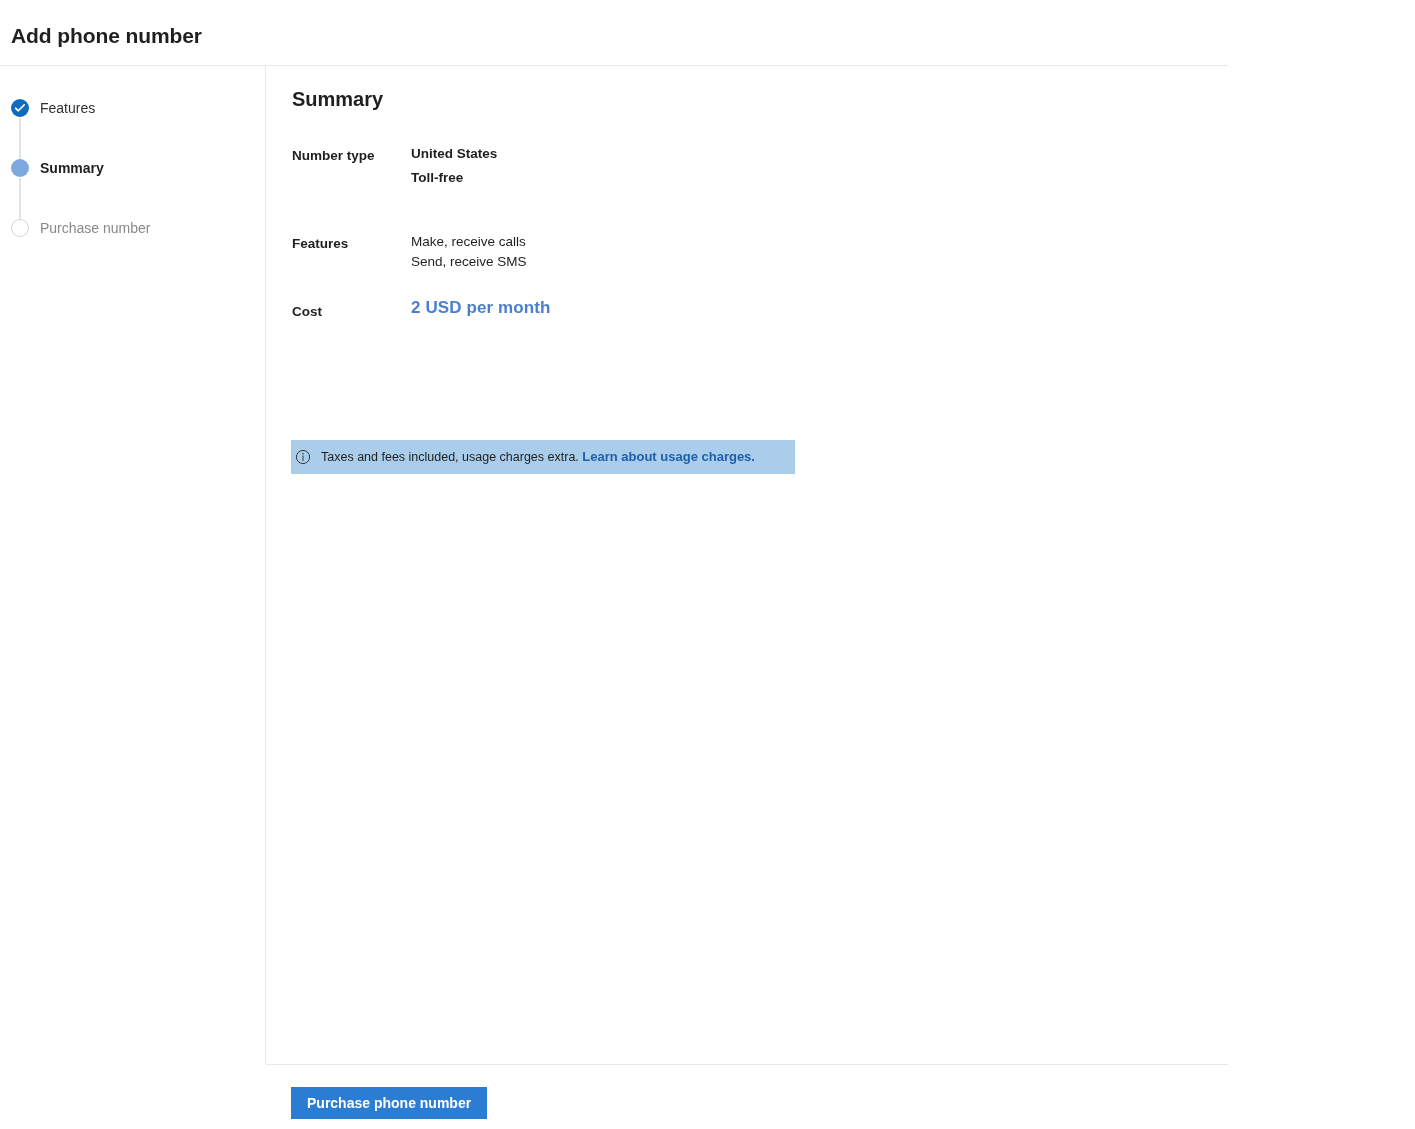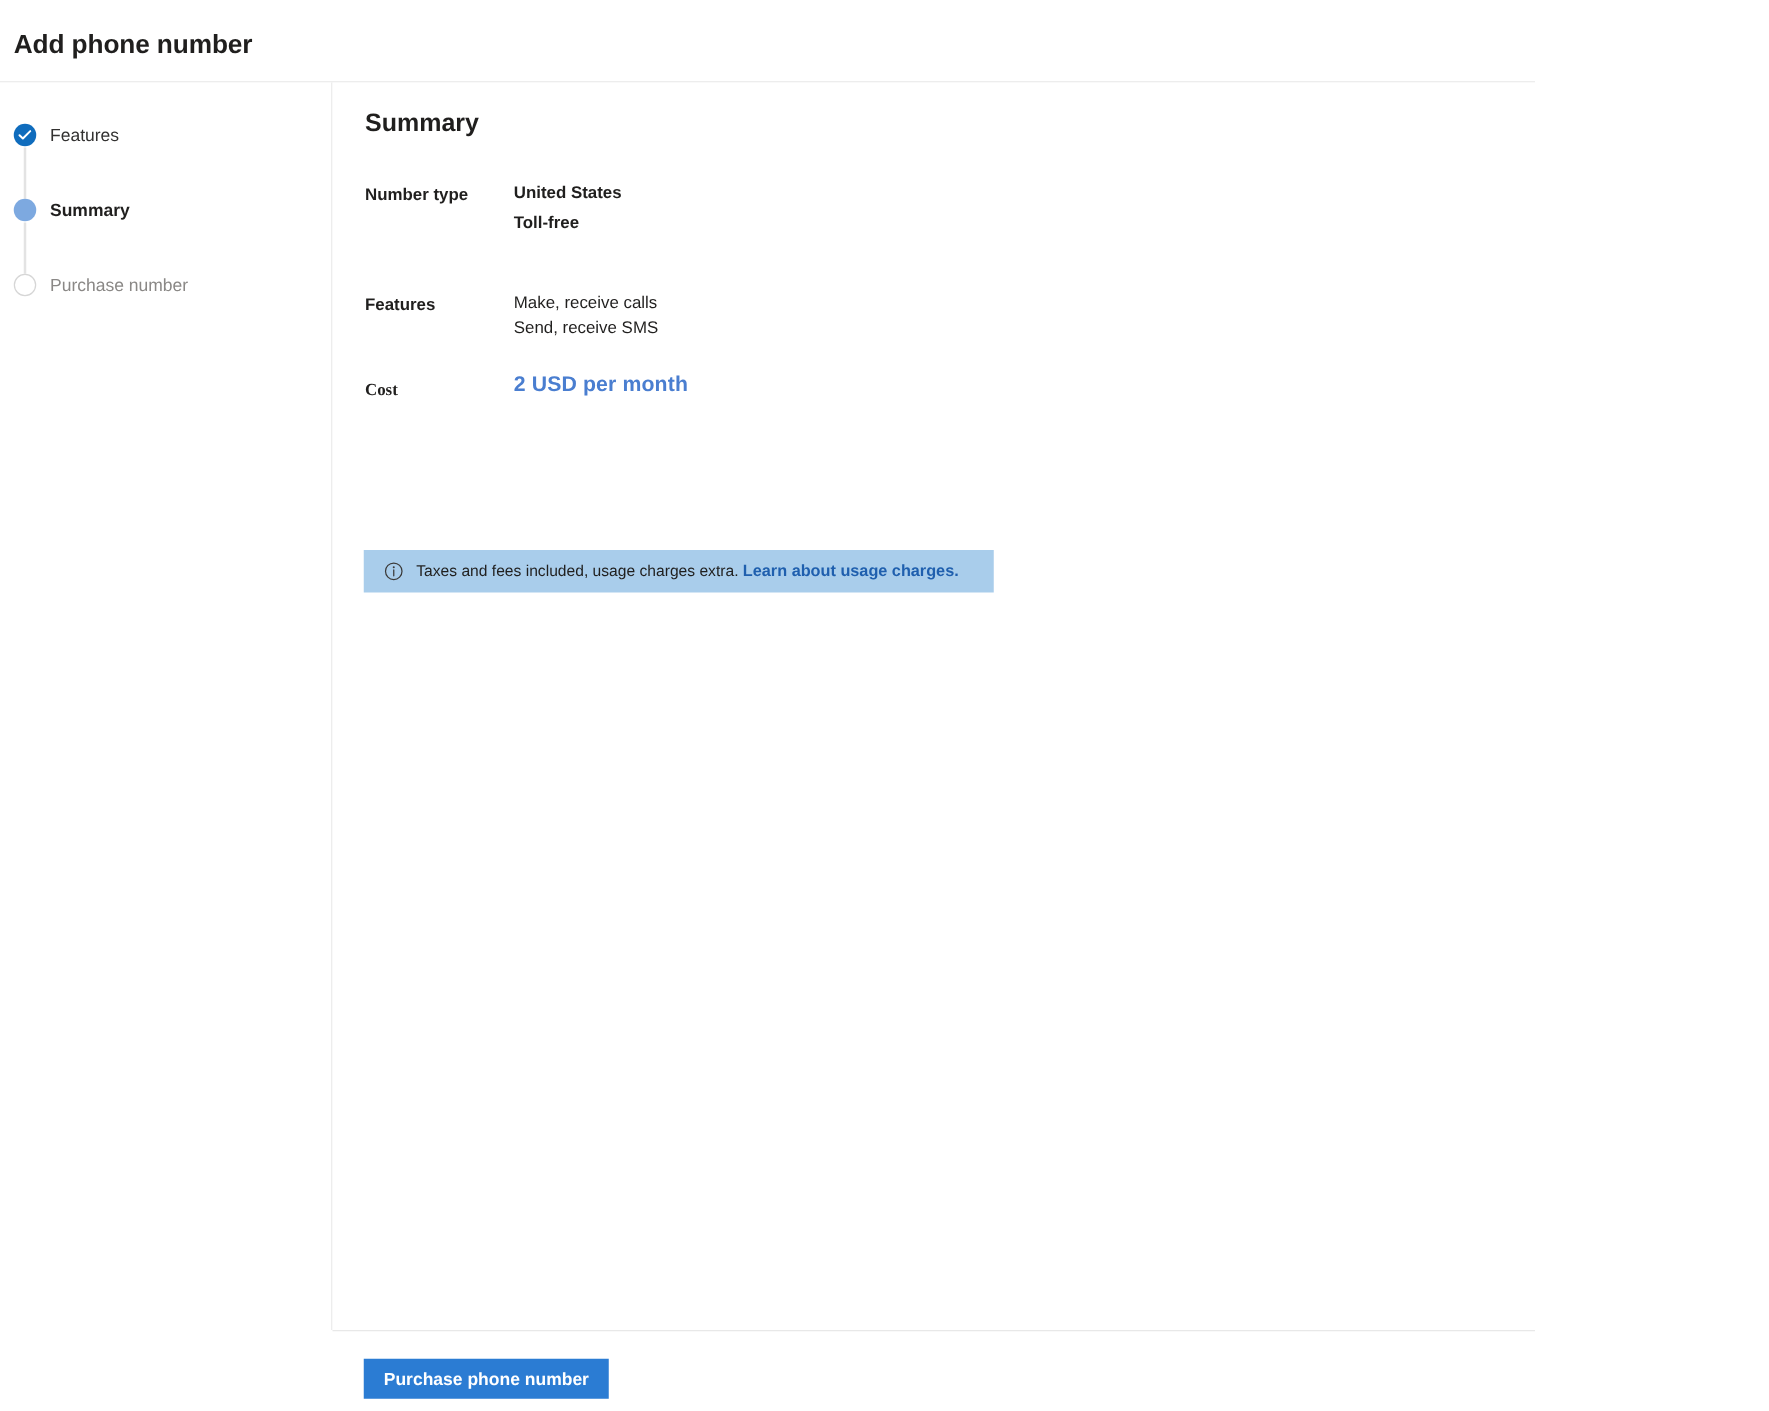--- a/index.html
+++ b/index.html
@@ -158,21 +158,21 @@
 
   .field-label {
     flex: 0 0 119px;
     font-size: 13.5px;
     font-weight: 600;
     color: #201f1e;
     line-height: 20px;
     padding-top: 2px;
   }
   .field-label.offset-phone { padding-top: 6px; }
-  .field-label.offset-cost { padding-top: 6px; font-family: Liberation Serif, serif; }
+  .field-label.offset-cost { padding-top: 6px; }
 
   .field-value {
     font-size: 13.5px;
     color: #201f1e;
     line-height: 20px;
   }
   .value-strong { font-weight: 600; }
   .value-line { display: block; }
   .value-line + .value-line { margin-top: 4px; }
   .value-line.tight + .value-line.tight { margin-top: 0px; }
@@ -189,21 +189,21 @@
   
   .info-banner {
     position: absolute;
     left: 291px;
     top: 374px;
     width: 504px;
     height: 34px;
     background: #a9cdeb;
     display: flex;
     align-items: center;
-    padding-left: 16px;
+    padding-left: 4px;
   }
   .info-icon {
     flex: 0 0 16px;
     width: 16px;
     height: 16px;
     margin-right: 10px;
     display: block;
   }
   .info-text {
     font-size: 12.5px;

